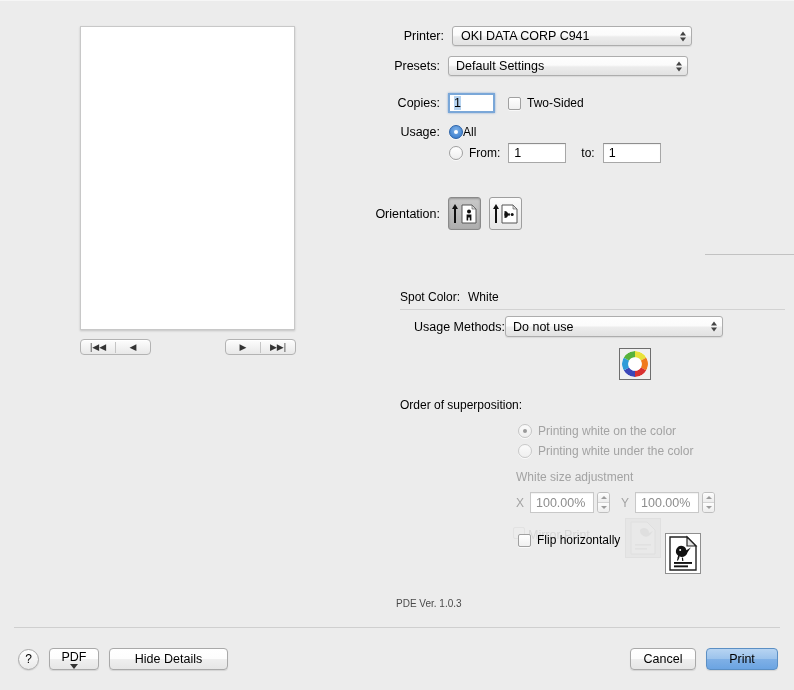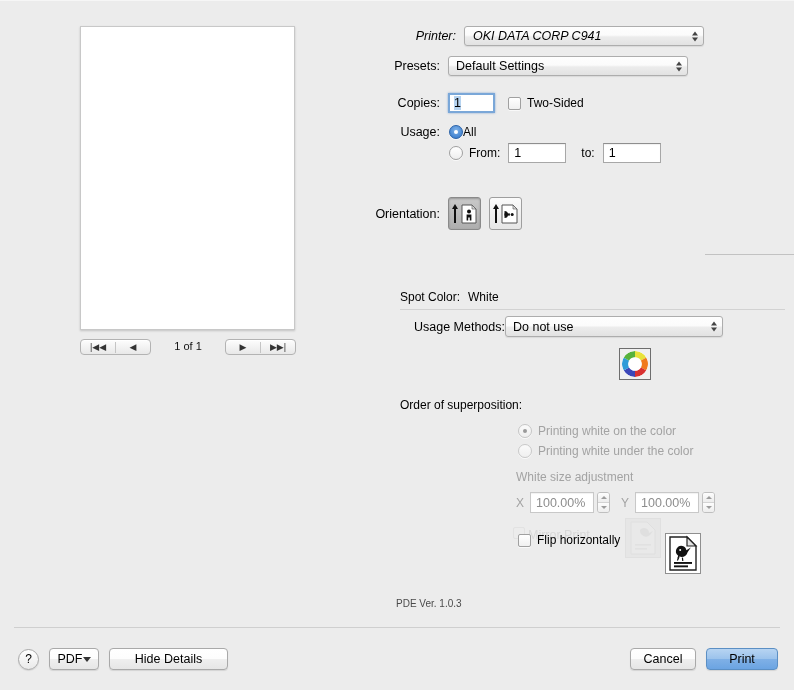--- a/index.html
+++ b/index.html
@@ -147,21 +147,21 @@
   .btn.primary {
     background: linear-gradient(#b7d4f2 0%, #9cc3ec 48%, #7fb0e6 52%, #6ba4e2 100%);
     border-color:#5b8fc4; color:#000;
   }
   .help-btn {
     width:21px; height:21px; border-radius:50%; border:1px solid #a9a9a9;
     background: linear-gradient(#ffffff,#e9e9e9);
     display:flex; align-items:center; justify-content:center; font-size:12px;
     box-shadow: 0 1px 1px rgba(0,0,0,0.10);
   }
-  .pdf-btn { display:flex; align-items:center; gap:0; }
+  .pdf-btn { display:flex; align-items:center; gap:0;flex-direction:column; }
   .caret-dn { width:0;height:0;border-left:4px solid transparent;border-right:4px solid transparent;border-top:5px solid #333; }
 
   .pde-ver { position:absolute; left:396px; top:598px; font-size:10px; color:#4a4a4a; }
 
   
   .ghost { position:absolute; color:#d8d8d8; font-size:12.5px; white-space:nowrap; }
   .ghost-box { position:absolute; border:1px solid #e2e2e2; }
 </style>
 </head>
 <body>
@@ -171,32 +171,31 @@
 
   <div class="preview-pane">
     <div class="paper"></div>
 
     <div class="nav-row">
       <div class="nav-group left">
         <div class="nav-btn">|◀◀</div>
         <div class="nav-sep"></div>
         <div class="nav-btn">◀</div>
       </div>
-      <div class="page-count">1 of 1</div>
       <div class="nav-group right">
         <div class="nav-btn">▶</div>
         <div class="nav-sep"></div>
         <div class="nav-btn">▶▶|</div>
       </div>
     </div>
   </div>
 
   <div class="settings">
 
-    <div class="row" style="left:16px; top:26px;font-style:italic;">
+    <div class="row" style="left:4px; top:26px;">
       <div class="lbl" style="width:90px;">Printer:</div>
       <div class="popup" style="width:240px; margin-left:8px;padding-left:8px;">
         <span>OKI DATA CORP C941</span>
         <span class="arrows">
             <i class="up"></i>
             <i class="dn"></i>
           </span>
       </div>
     </div>
 

